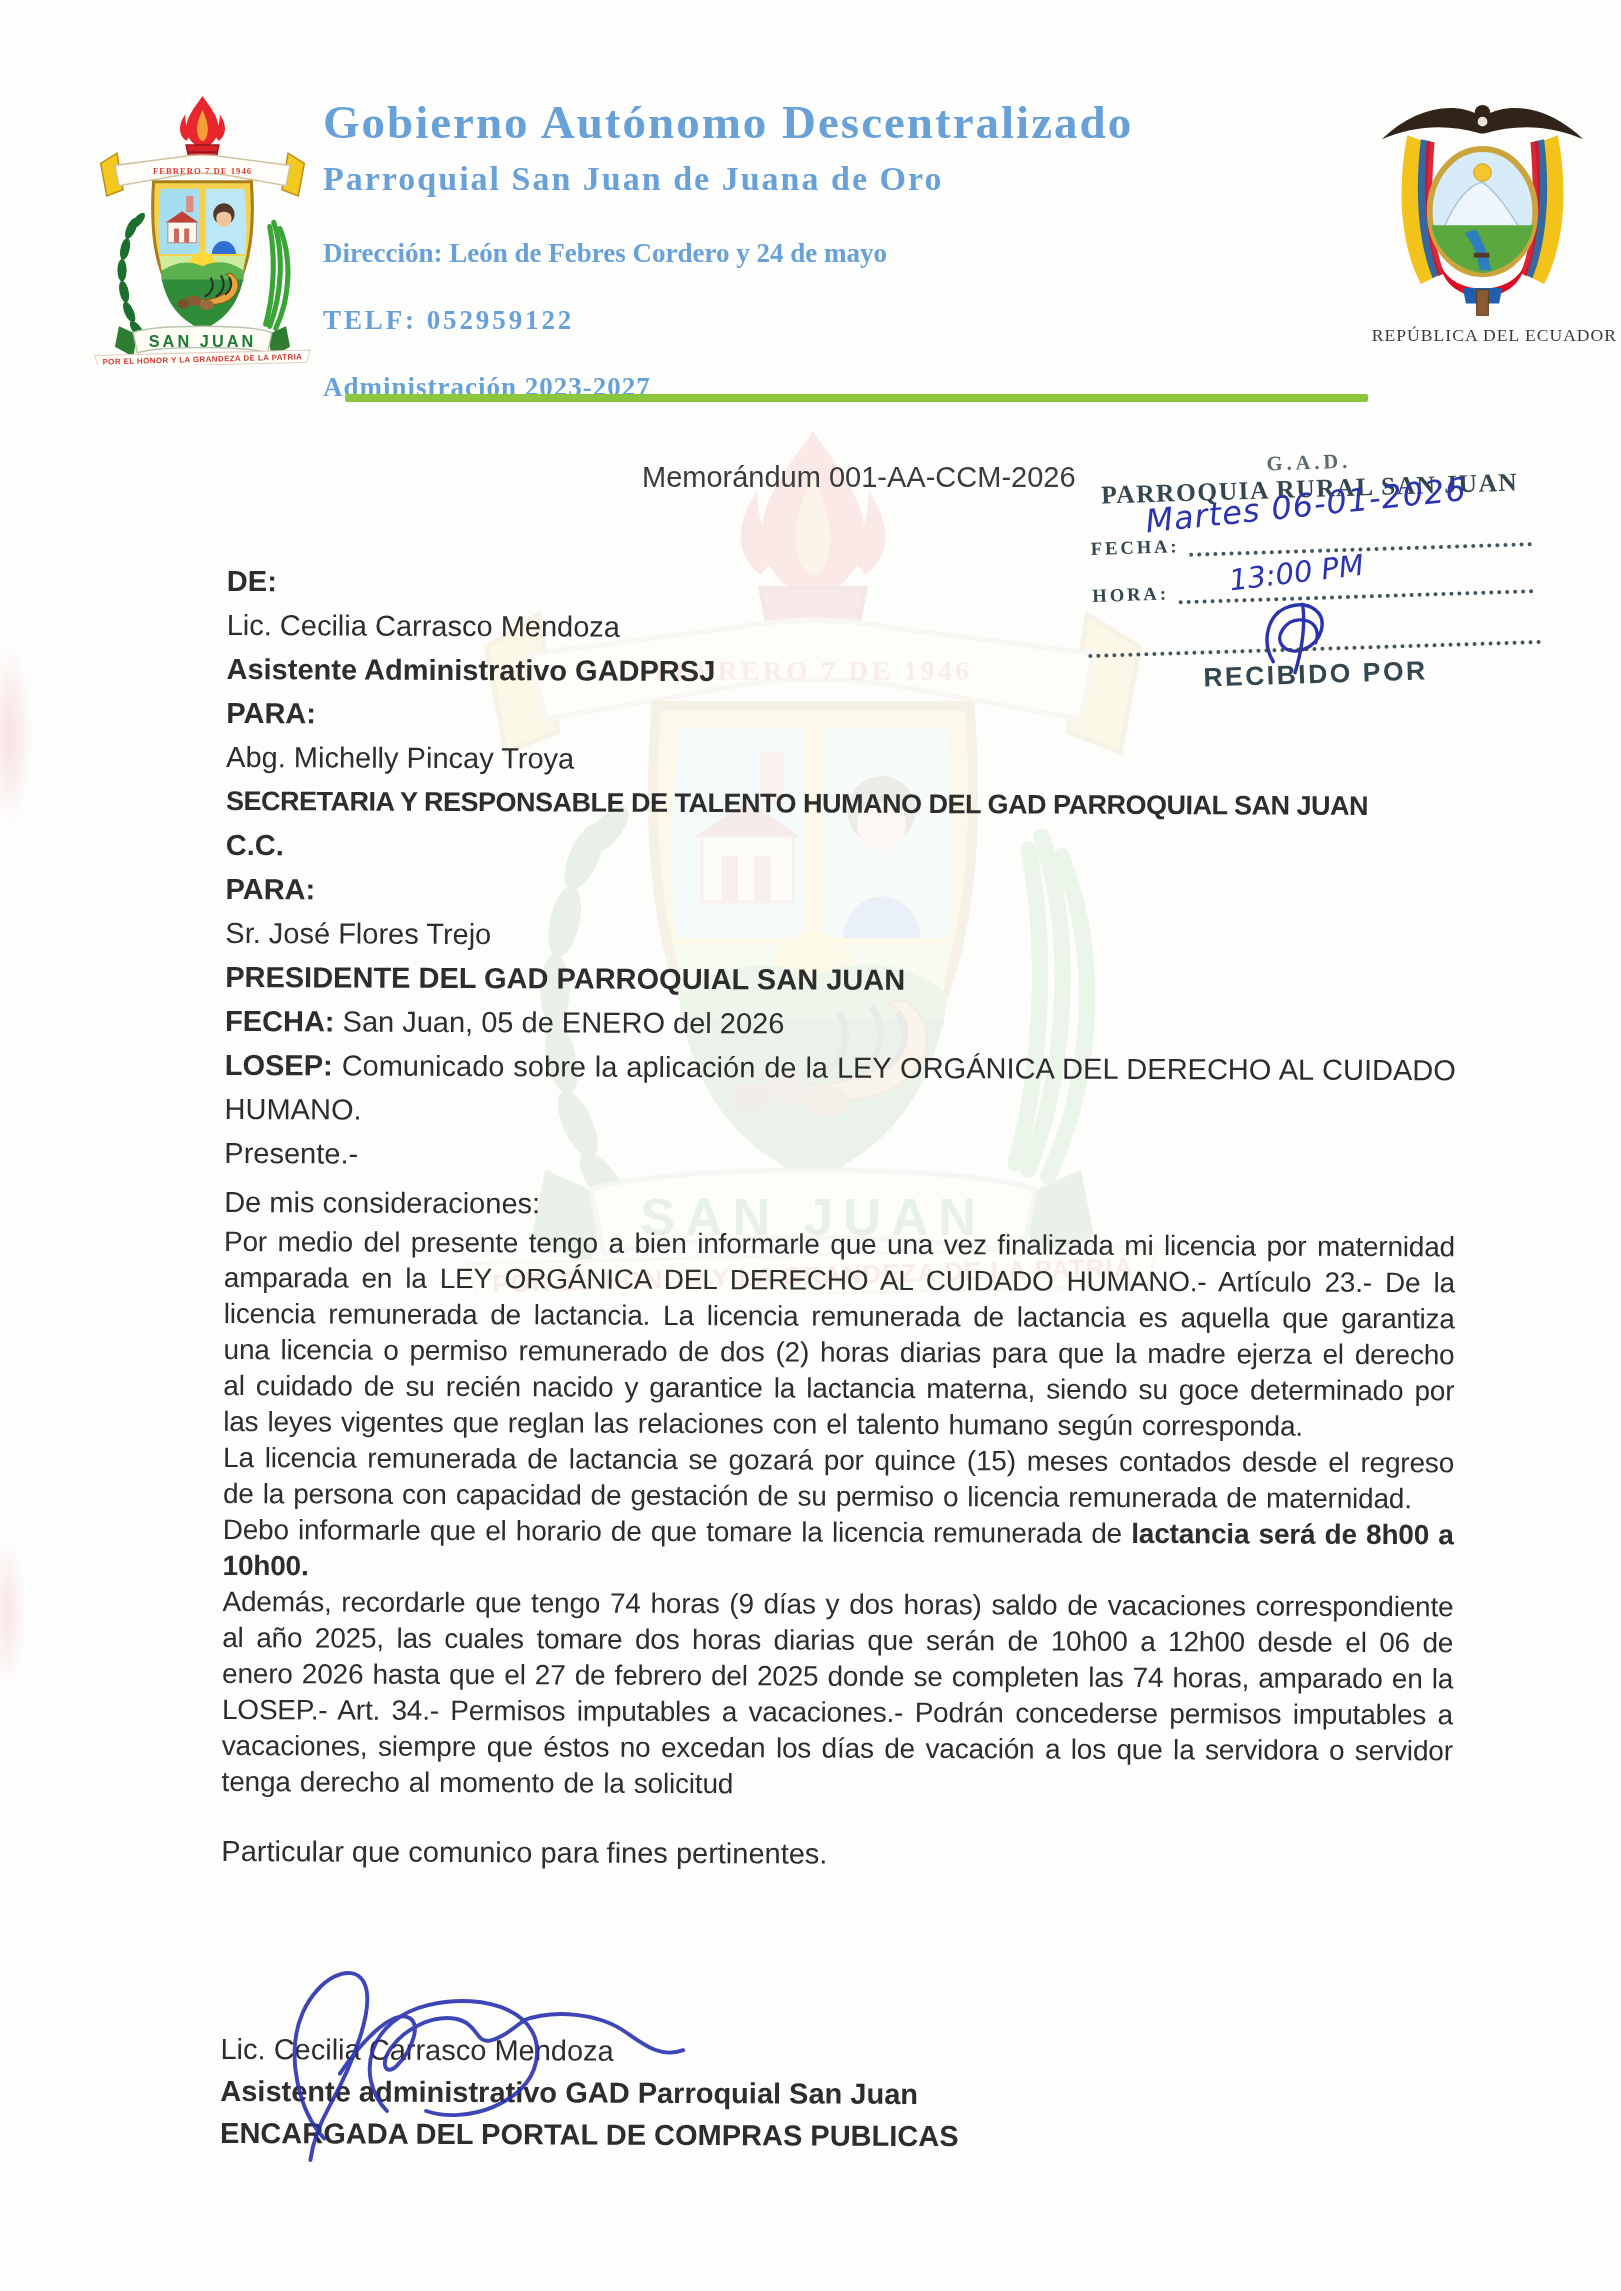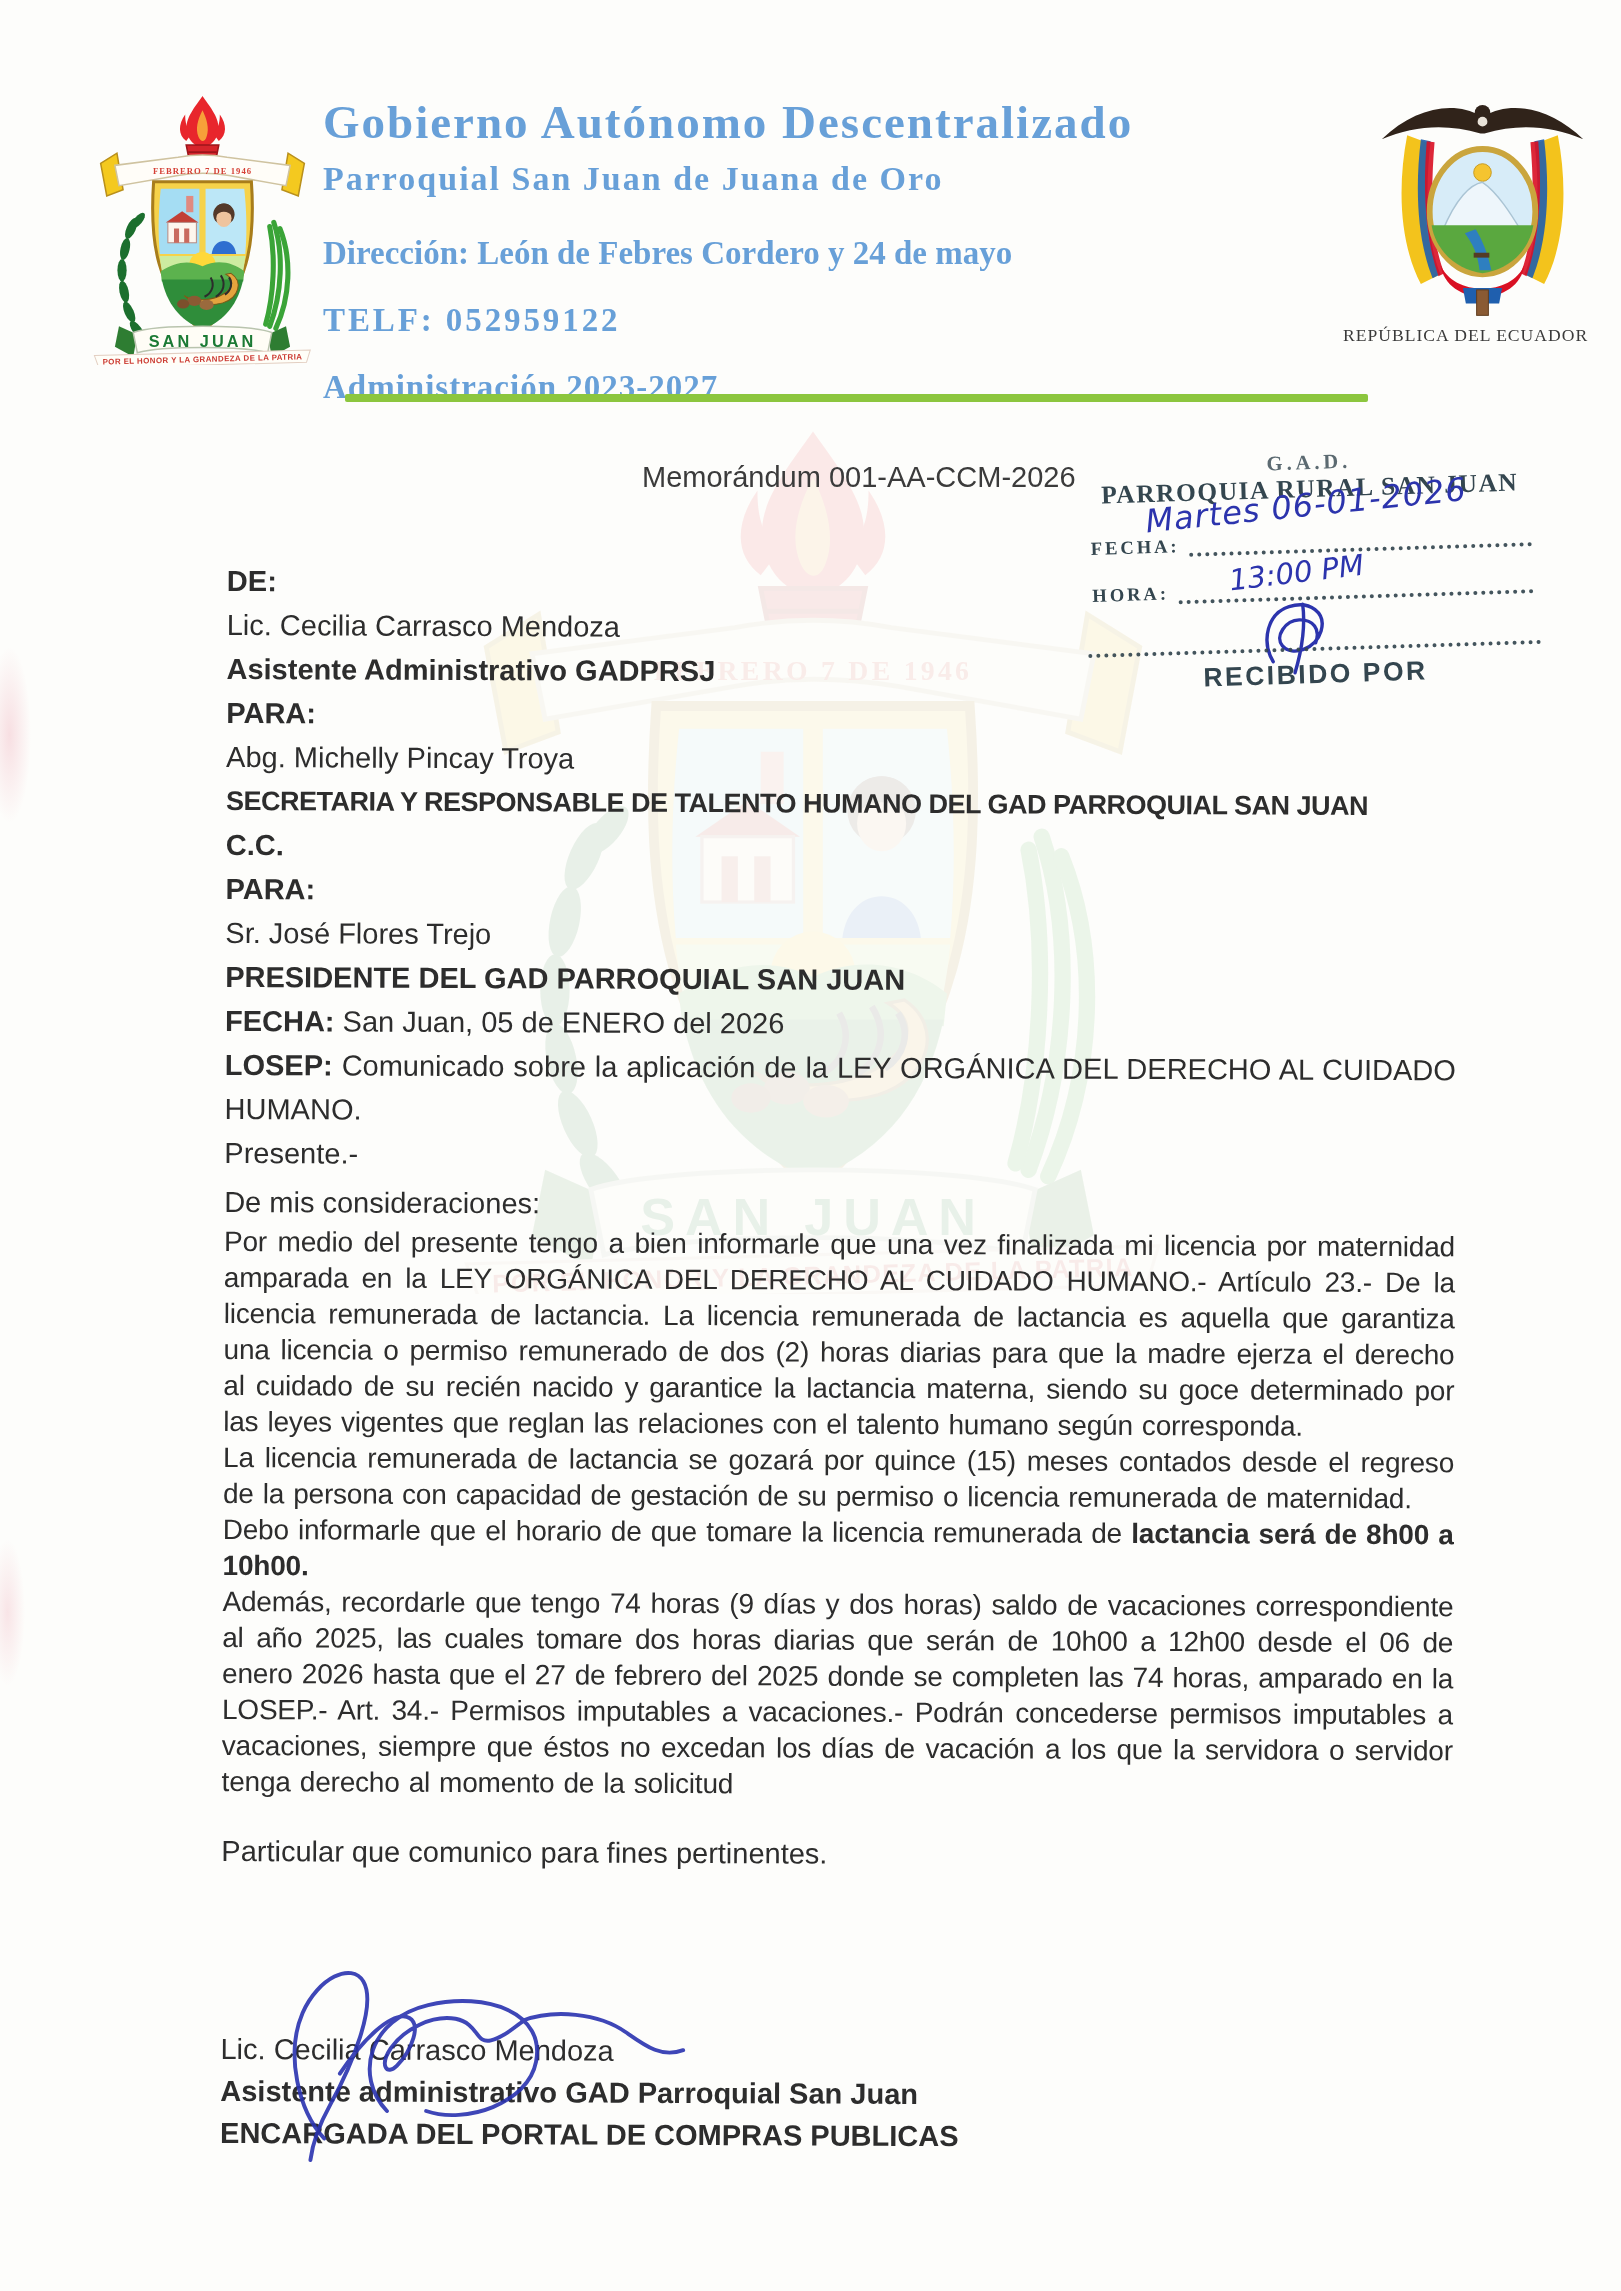--- a/index.html
+++ b/index.html
@@ -4,27 +4,27 @@
 <style>
   html,body{margin:0;padding:0;background:#9a9a9a;}
   .page{position:relative;width:1621px;height:2292px;background:#fdfdfb;overflow:hidden;
         font-family:"Liberation Sans",sans-serif;color:#2d2d2d;}
   
   .hdr{position:absolute;left:323px;top:94px;width:1059px;text-align:left;
        font-family:"Liberation Serif",serif;font-weight:bold;color:#68a0d8;}
   .hdr .t1{font-size:47px;line-height:57px;letter-spacing:2px;}
   .hdr .t2{font-size:34px;line-height:56px;letter-spacing:2px;}
   .hdr-sub{margin-top:11.8px;}
-  .hdr .s{font-size:33px;line-height:42px;margin-top:25px;}
+  .hdr .s{font-size:27px;line-height:42px;margin-top:25px;}
   .hdr .ls3{letter-spacing:2.9px;}
   .hdr .ls1{letter-spacing:1px;}
   .greenbar{position:absolute;left:345px;top:394px;width:1023px;height:7.8px;background:#8cc63e;border-radius:2px;}
   .logo-left{position:absolute;left:80px;top:90px;}
   .logo-right{position:absolute;left:1370px;top:96px;}
-  .ec-caption{position:absolute;left:1343px;top:325px;width:274px;text-align:left;
+  .ec-caption{position:absolute;left:1343px;top:325px;width:274px;text-align:right;
               font-family:"Liberation Serif",serif;font-size:17.6px;letter-spacing:1px;color:#3a3a3a;}
   
   .memo{position:absolute;left:642px;top:453px;font-size:29px;color:#3b3b3b;margin-top:8px;}
   
   .stamp{position:absolute;left:1086px;top:441px;width:453px;height:274px;
          transform:rotate(-1.8deg);color:#34464f;}
   .stamp .gad{position:absolute;top:9.8px;left:0;width:100%;text-align:center;
         font-family:"Liberation Serif",serif;font-weight:bold;font-size:20.6px;letter-spacing:3.9px;opacity:.8;}
   .stamp .sname{position:absolute;top:33px;left:0;width:100%;text-align:center;
         font-family:"Liberation Serif",serif;font-weight:bold;font-size:25.5px;letter-spacing:1.5px;}

